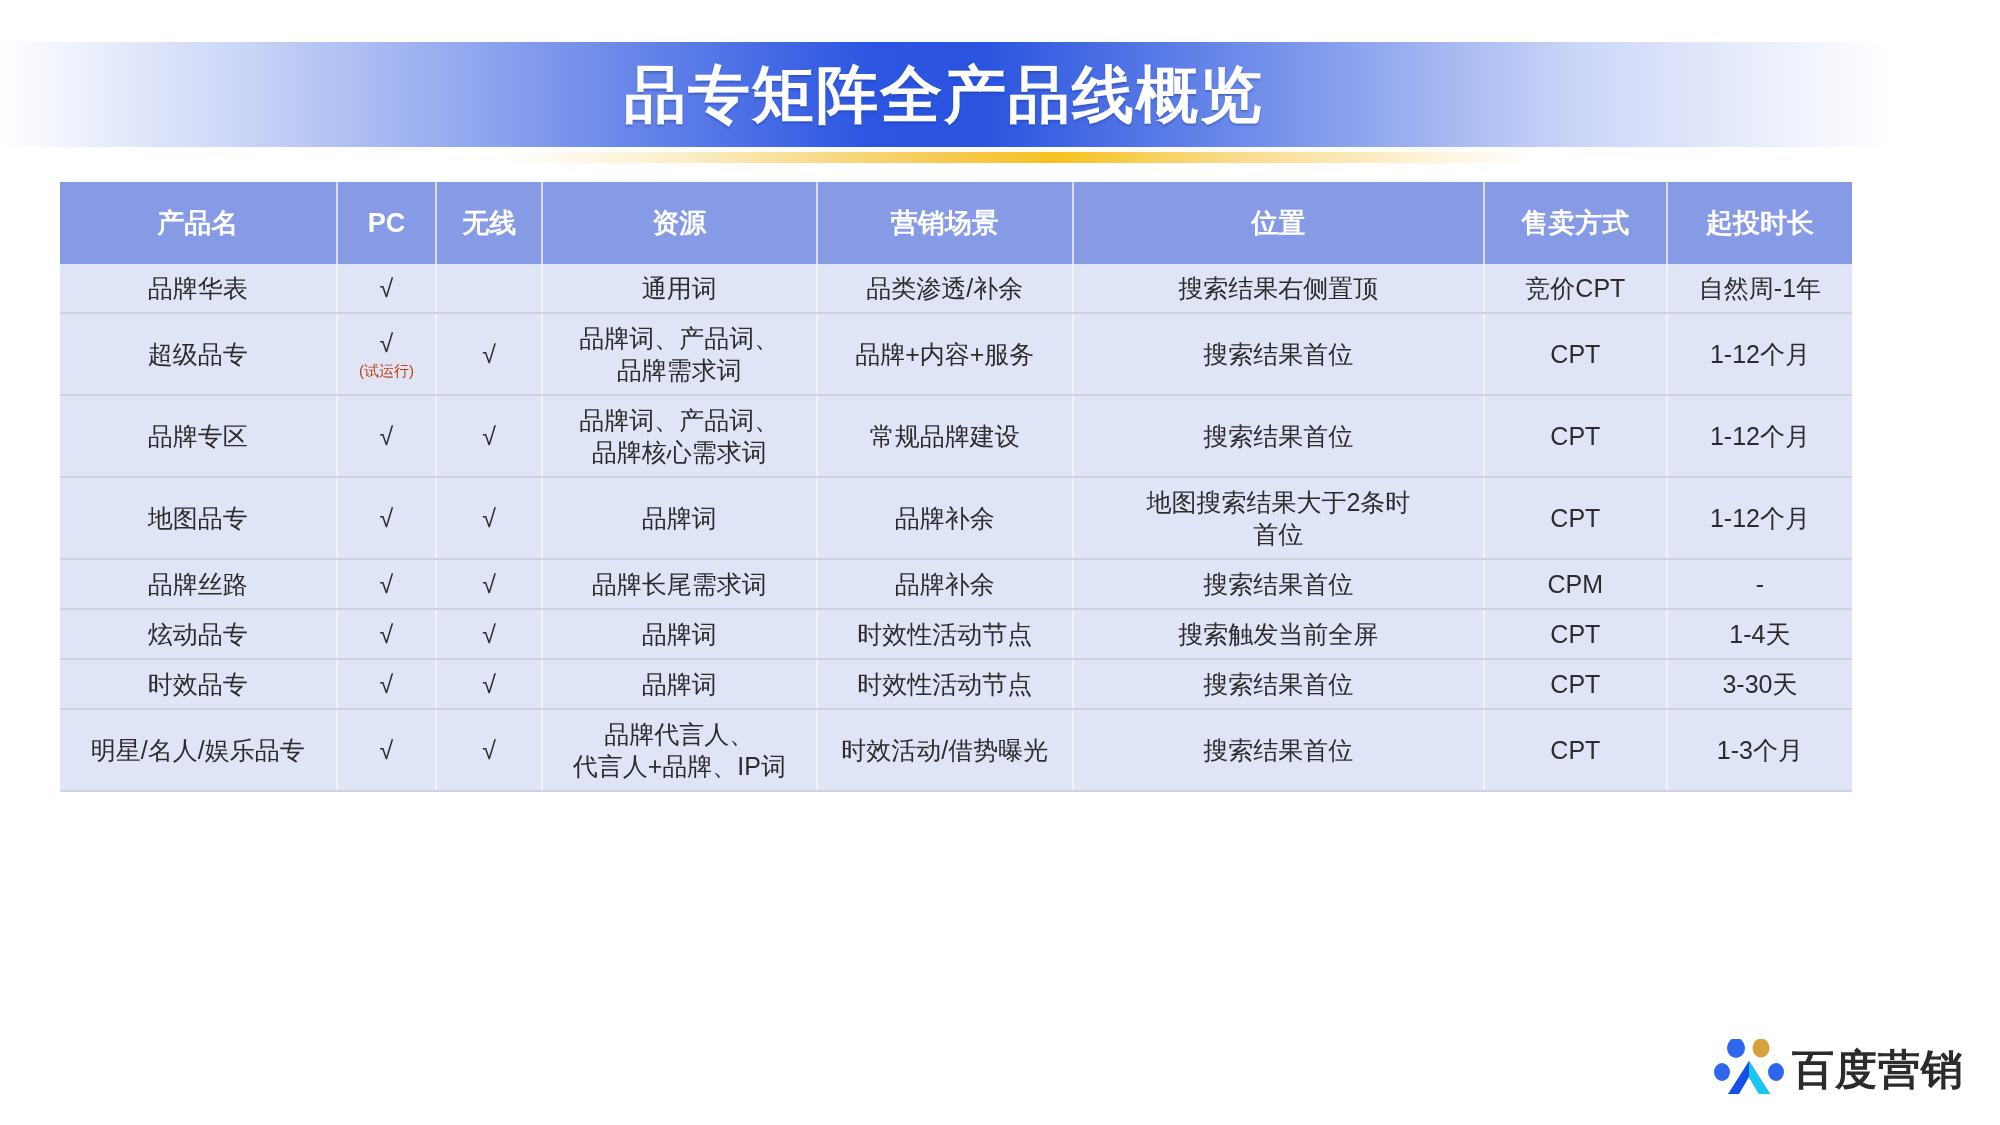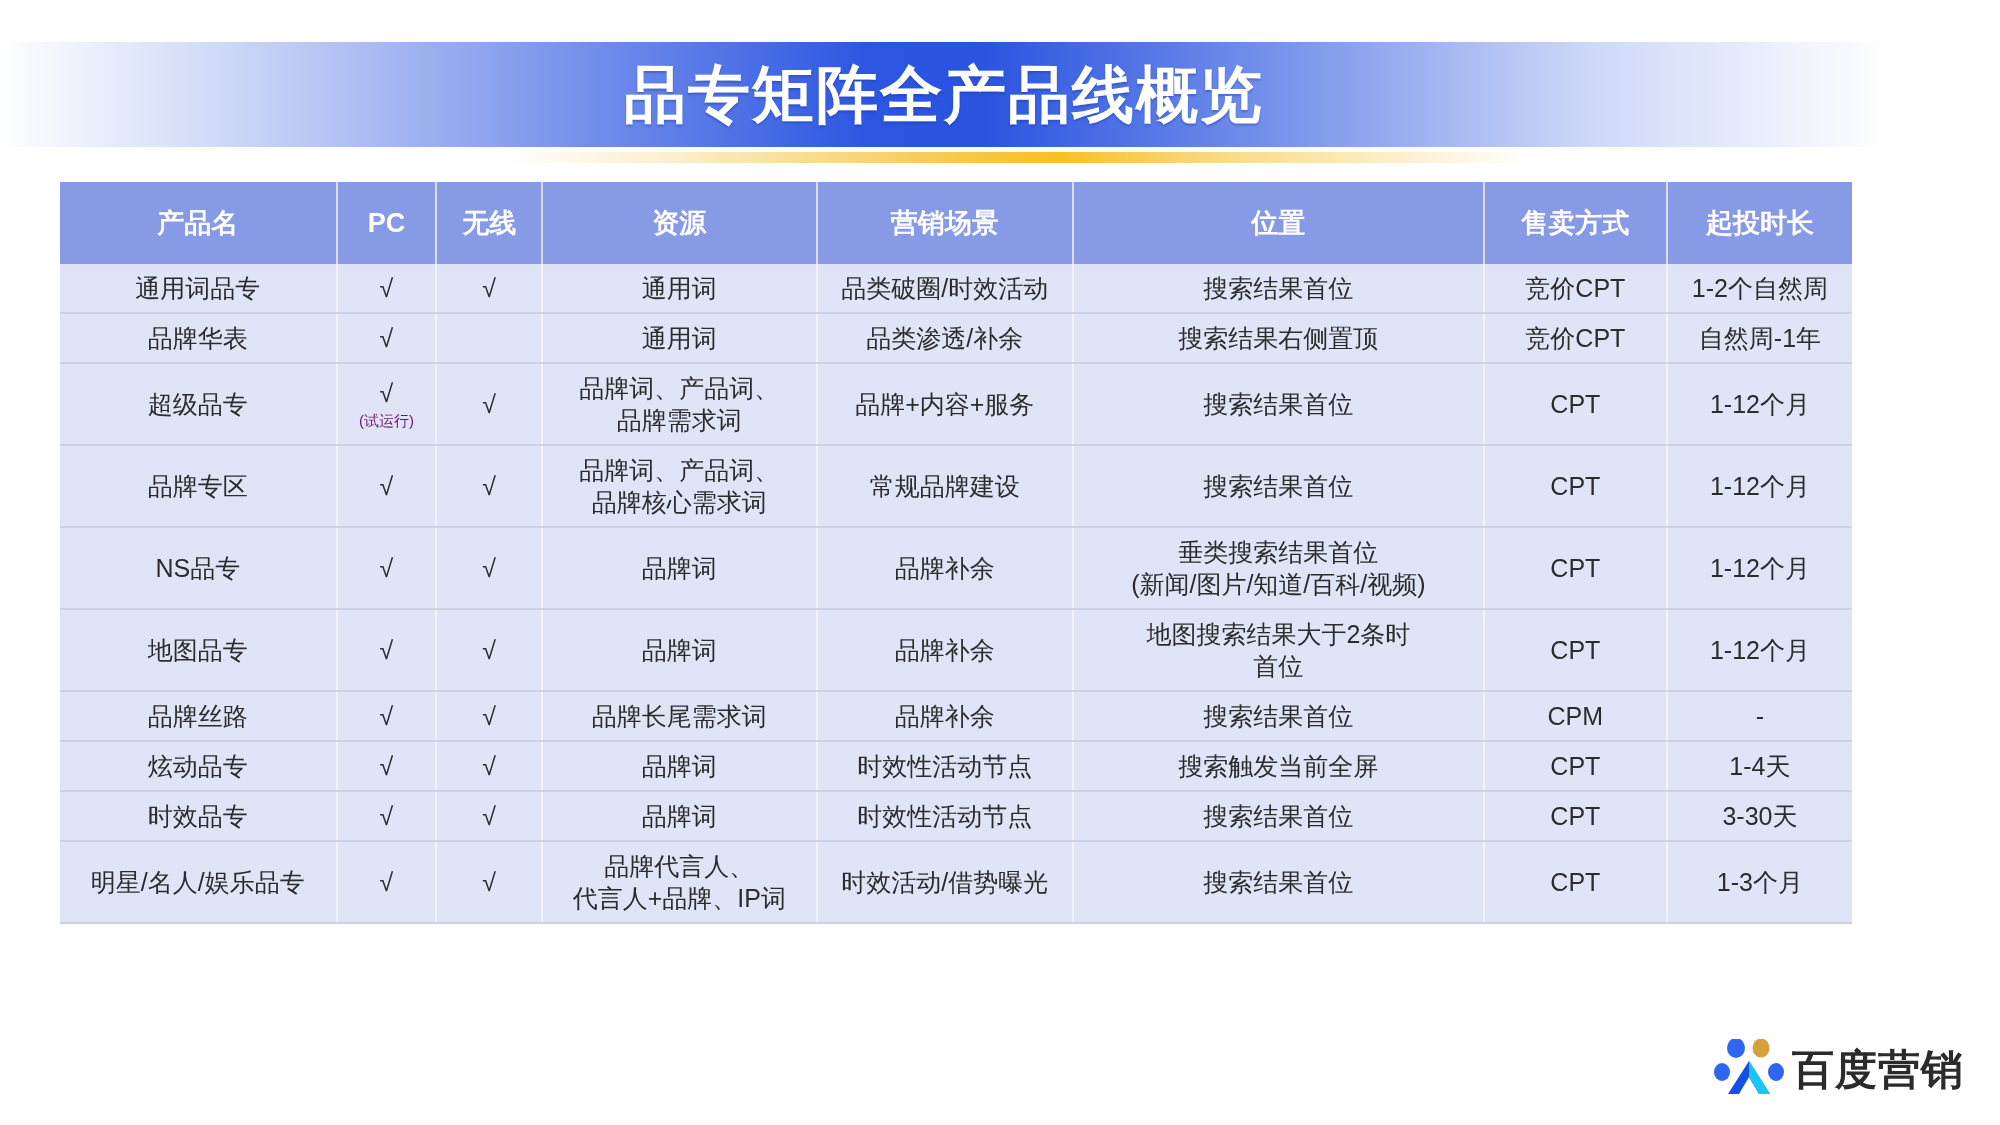--- a/index.html
+++ b/index.html
@@ -108,21 +108,21 @@
     vertical-align: middle;
     border-right: 2px solid #f2f3fa;
     border-bottom: 2px solid #cfd2de;
     padding: 8px 6px;
     line-height: 1.28;
   }
   table.matrix td:last-child { border-right: none; }
   table.matrix tbody tr:last-child td { border-bottom: 2px solid #cfd2de; }
 
   td.check { font-size: 27px; }
-  .trial-note { display: block; font-size: 15px; color: #701a75; margin-top: 2px; }
+  .trial-note { display: block; font-size: 15px; color: #c2410c; margin-top: 2px; }
   .cell-line { display: block; }
 
   
   col.c-product { width: 272px; }
   col.c-pc      { width: 98px;  }
   col.c-mobile  { width: 104px; }
   col.c-res     { width: 270px; }
   col.c-scene   { width: 252px; }
   col.c-pos     { width: 404px; }
   col.c-sale    { width: 180px; }
@@ -177,36 +177,20 @@
         <th>无线</th>
         <th>资源</th>
         <th>营销场景</th>
         <th>位置</th>
         <th>售卖方式</th>
         <th>起投时长</th>
       </tr>
     </thead>
     <tbody id="matrix-body">
         <tr>
-          <td>通用词品专</td>
-          <td class="check">√</td>
-          <td class="check">√</td>
-          <td>
-            <span class="cell-line">通用词</span>
-          </td>
-          <td>
-            <span class="cell-line">品类破圈/时效活动</span>
-          </td>
-          <td>
-            <span class="cell-line">搜索结果首位</span>
-          </td>
-          <td>竞价CPT</td>
-          <td>1-2个自然周</td>
-        </tr>
-        <tr>
           <td>品牌华表</td>
           <td class="check">√</td>
           <td class="check"></td>
           <td>
             <span class="cell-line">通用词</span>
           </td>
           <td>
             <span class="cell-line">品类渗透/补余</span>
           </td>
           <td>
@@ -238,37 +222,20 @@
           <td class="check">√</td>
           <td>
             <span class="cell-line">品牌词、产品词、</span>
             <span class="cell-line">品牌核心需求词</span>
           </td>
           <td>
             <span class="cell-line">常规品牌建设</span>
           </td>
           <td>
             <span class="cell-line">搜索结果首位</span>
-          </td>
-          <td>CPT</td>
-          <td>1-12个月</td>
-        </tr>
-        <tr>
-          <td>NS品专</td>
-          <td class="check">√</td>
-          <td class="check">√</td>
-          <td>
-            <span class="cell-line">品牌词</span>
-          </td>
-          <td>
-            <span class="cell-line">品牌补余</span>
-          </td>
-          <td>
-            <span class="cell-line">垂类搜索结果首位</span>
-            <span class="cell-line">(新闻/图片/知道/百科/视频)</span>
           </td>
           <td>CPT</td>
           <td>1-12个月</td>
         </tr>
         <tr>
           <td>地图品专</td>
           <td class="check">√</td>
           <td class="check">√</td>
           <td>
             <span class="cell-line">品牌词</span>

